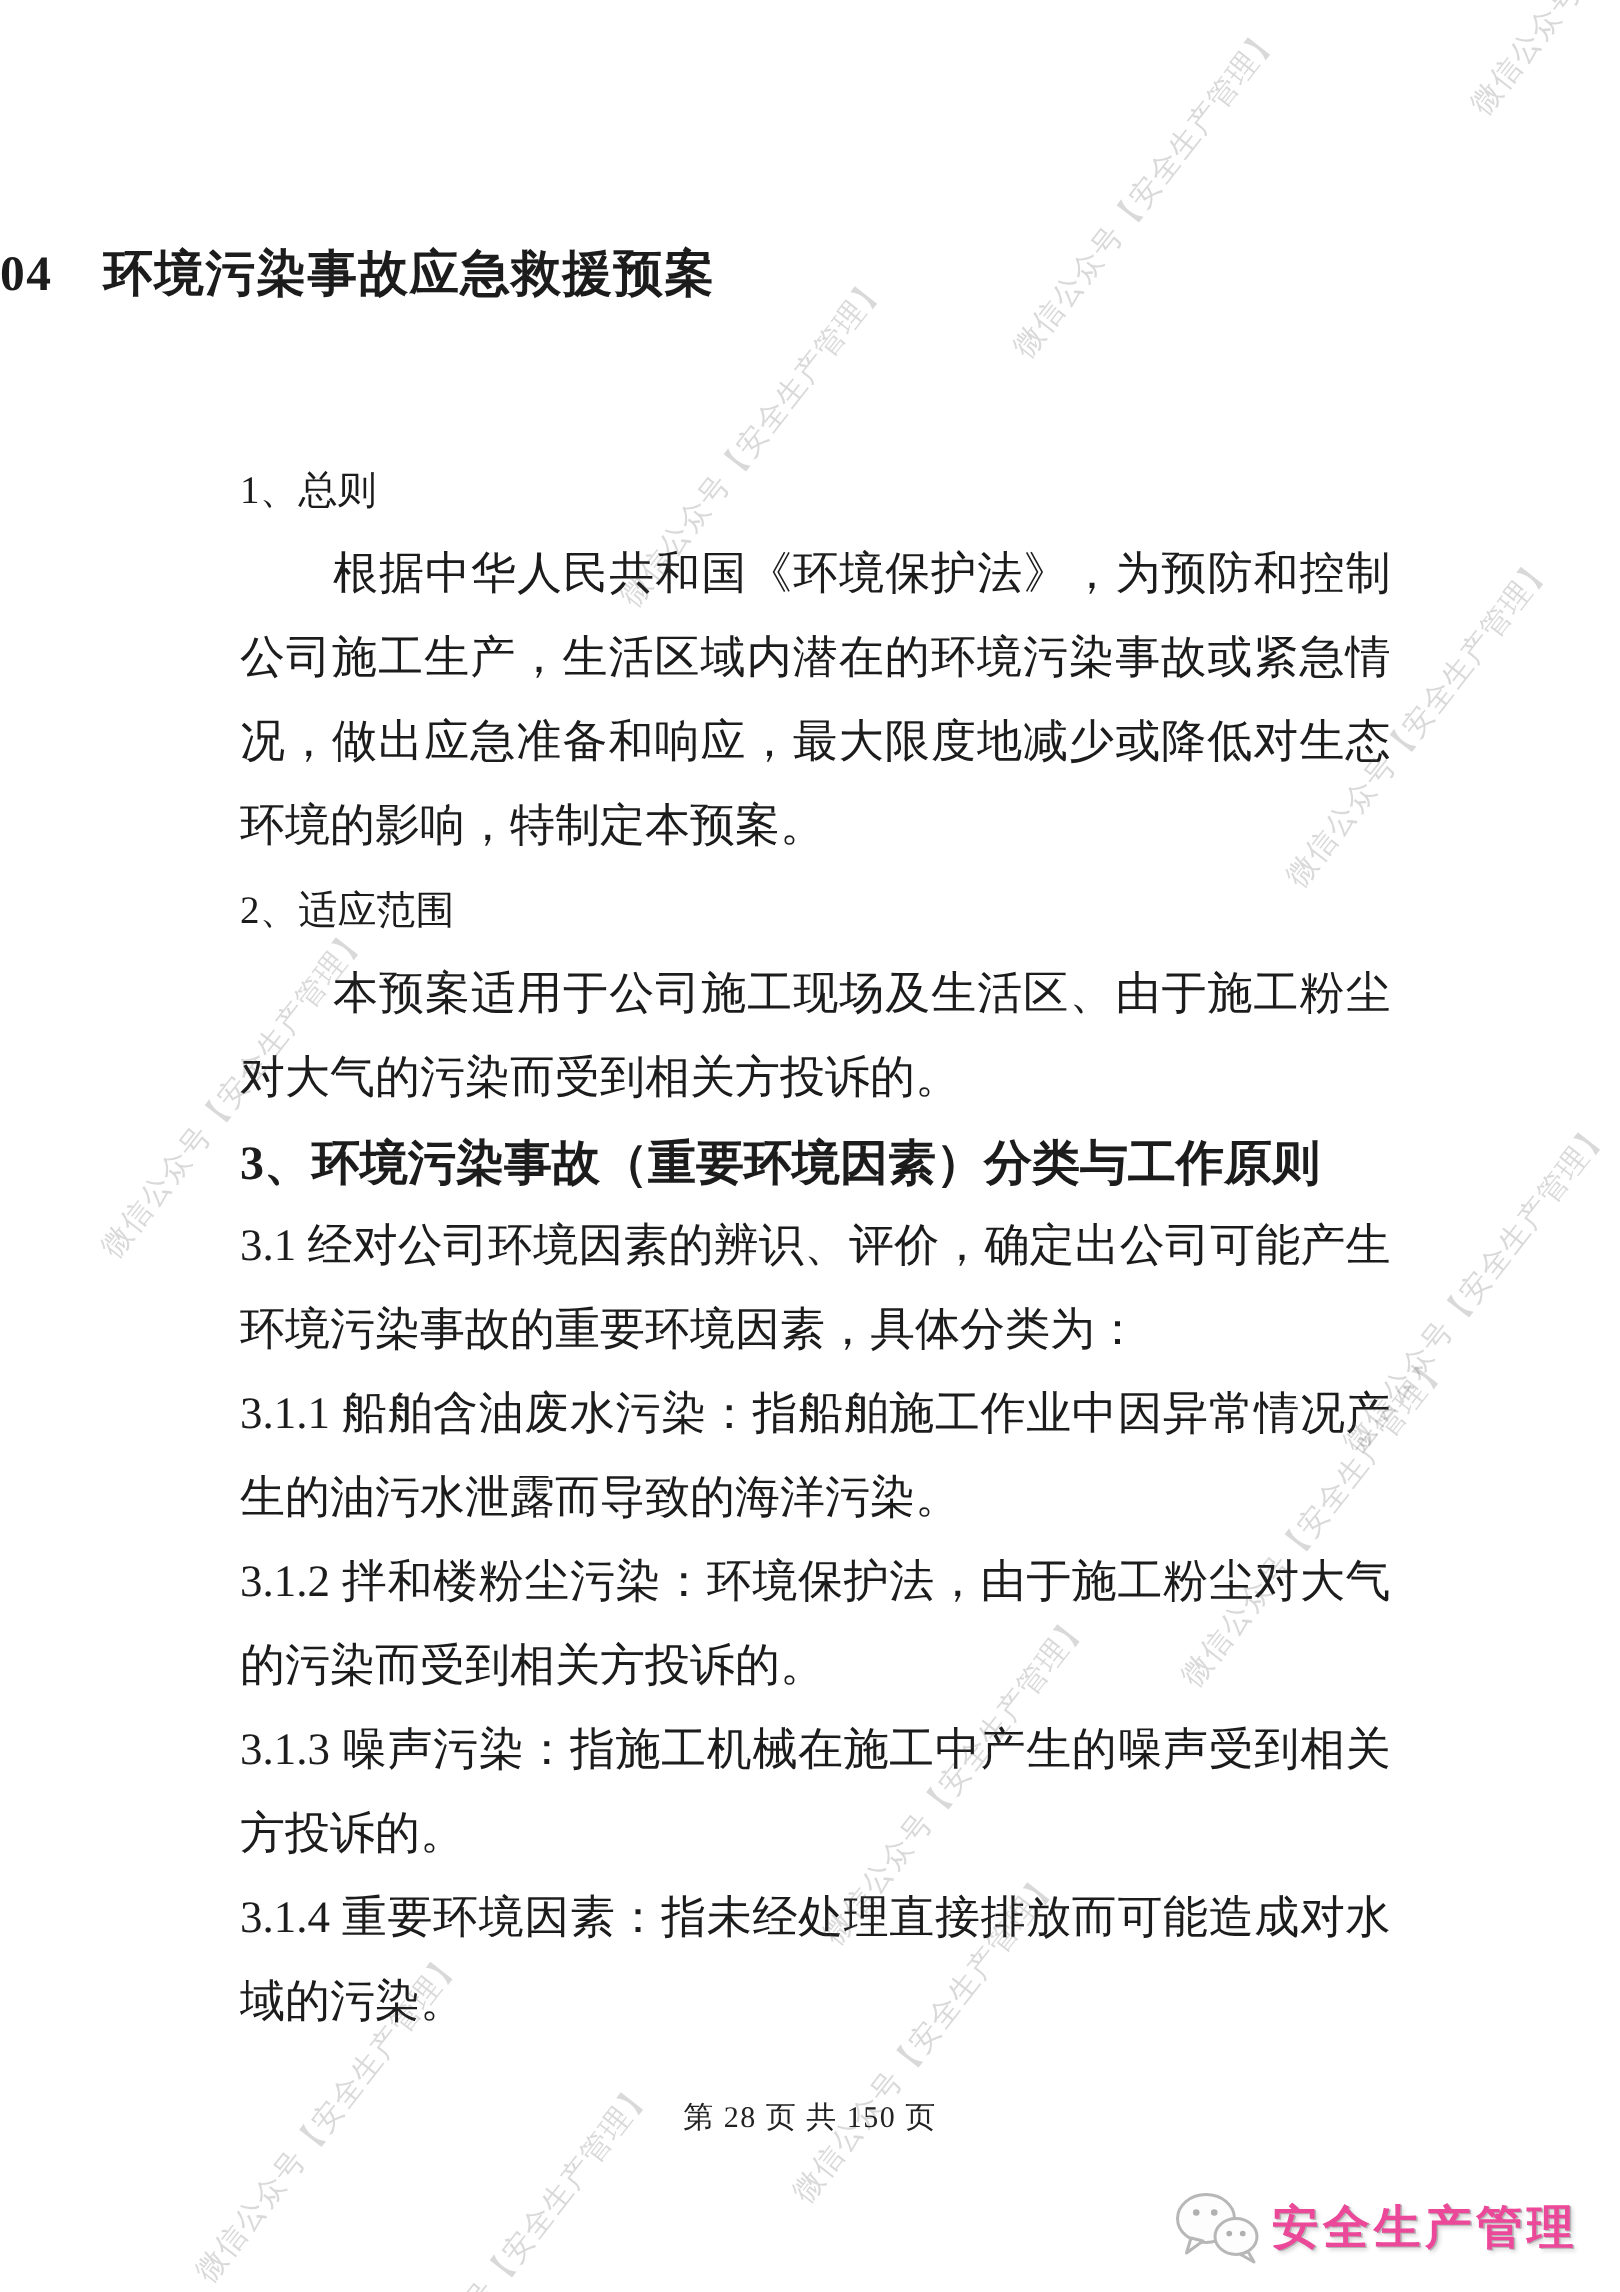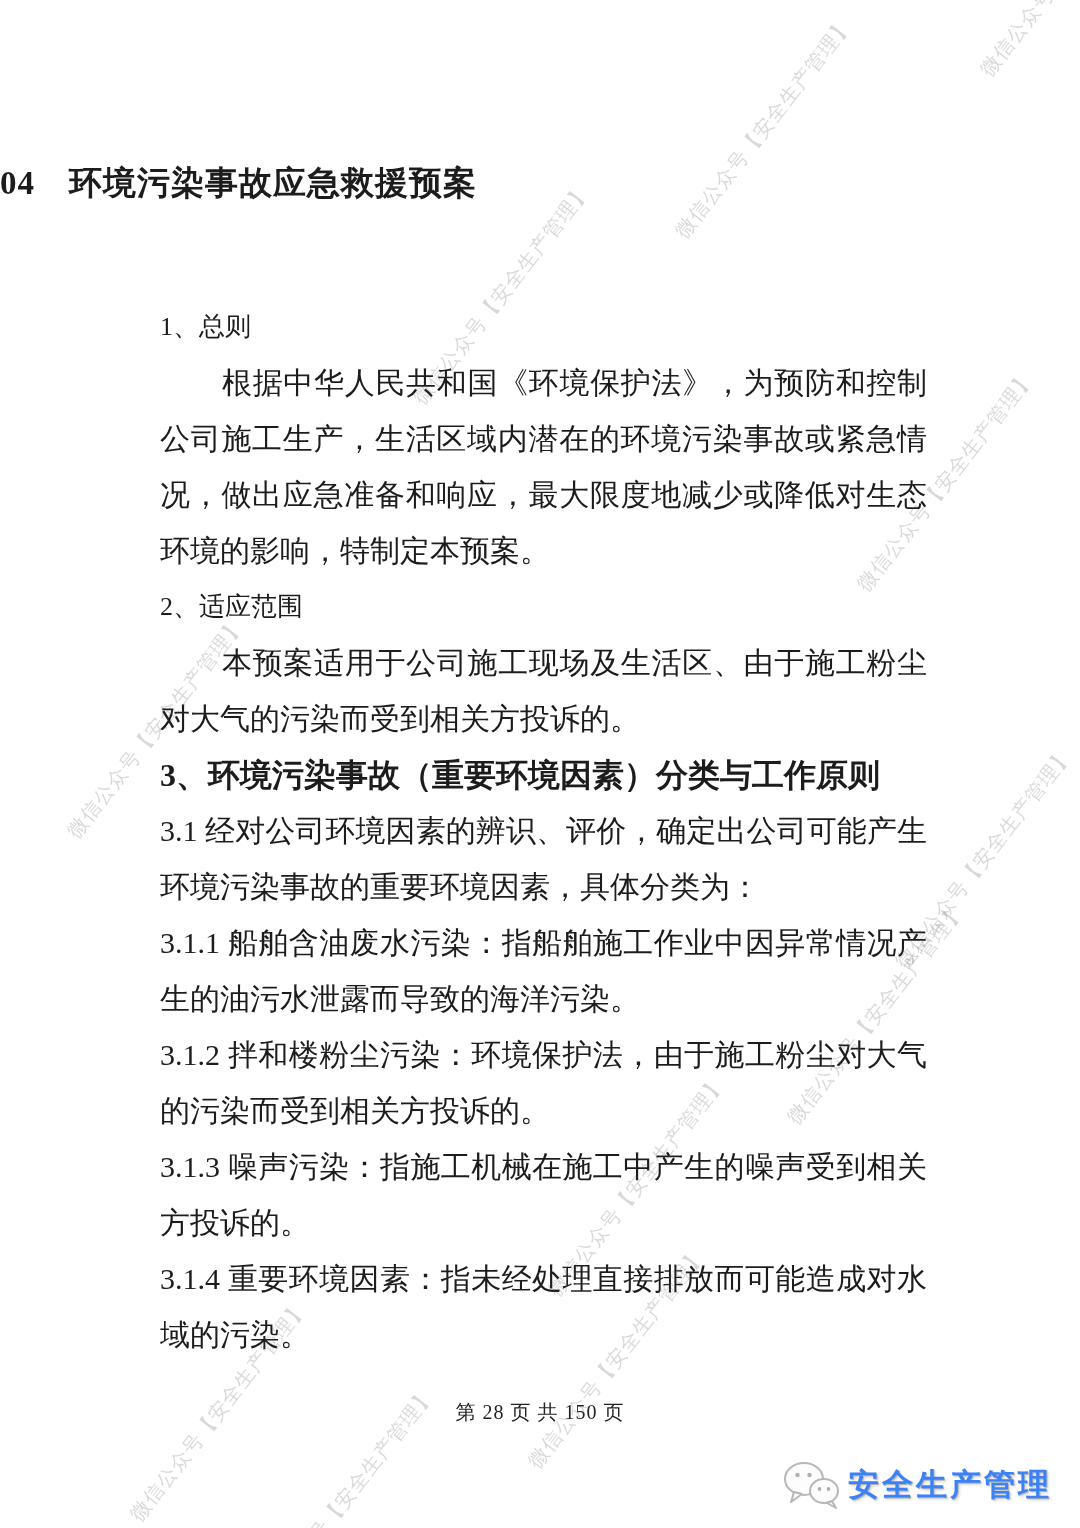--- a/index.html
+++ b/index.html
@@ -65,21 +65,21 @@
     right: 28px;
     display: flex;
     align-items: center;
     gap: 8px;
   }
   .brand-label {
     font-family: "Liberation Sans", "DejaVu Sans", sans-serif;
     font-size: 31px;
     font-weight: bold;
     letter-spacing: 3px;
-    color: #3b82f6;
+    color: #ec4899;
     text-shadow: 1px 1px 0 #b4b4b4, 2px 2px 3px #d6d6d6;
   }
   .wechat-icon { display: block; }
 </style>
 </head>
 <body>
 
 <div class="page">
 
   <div class="wm-layer">

